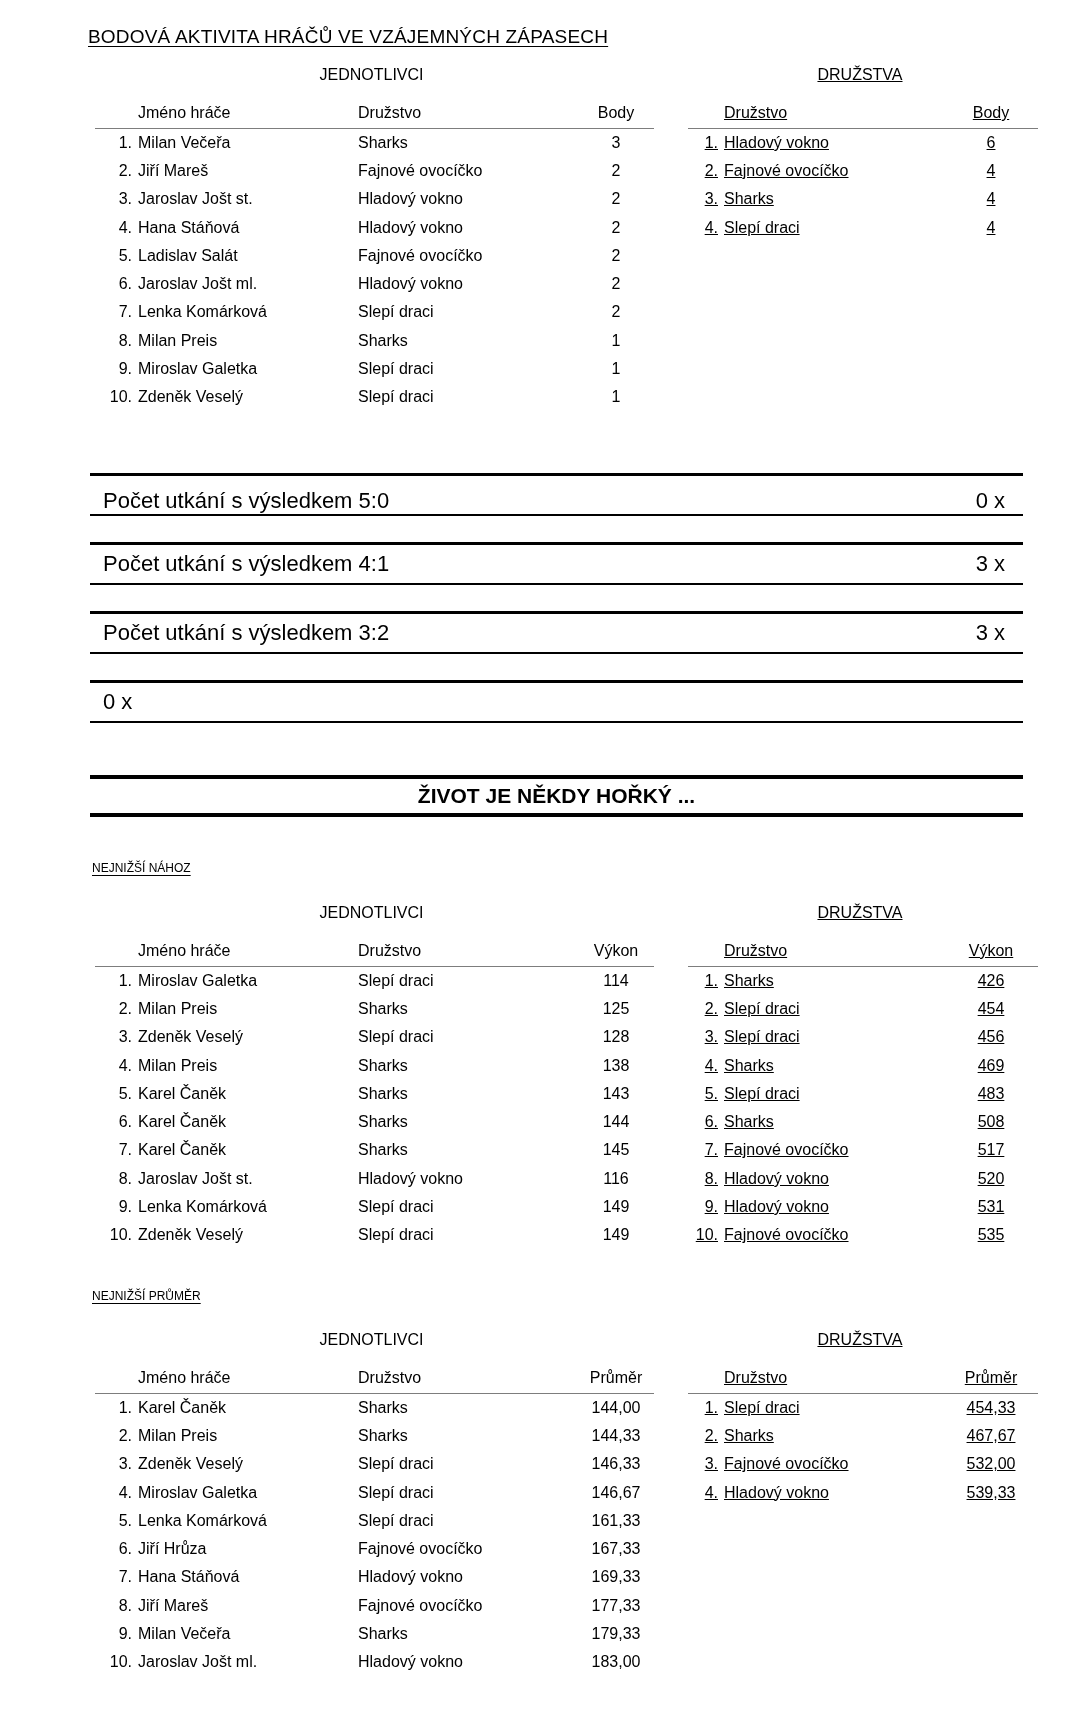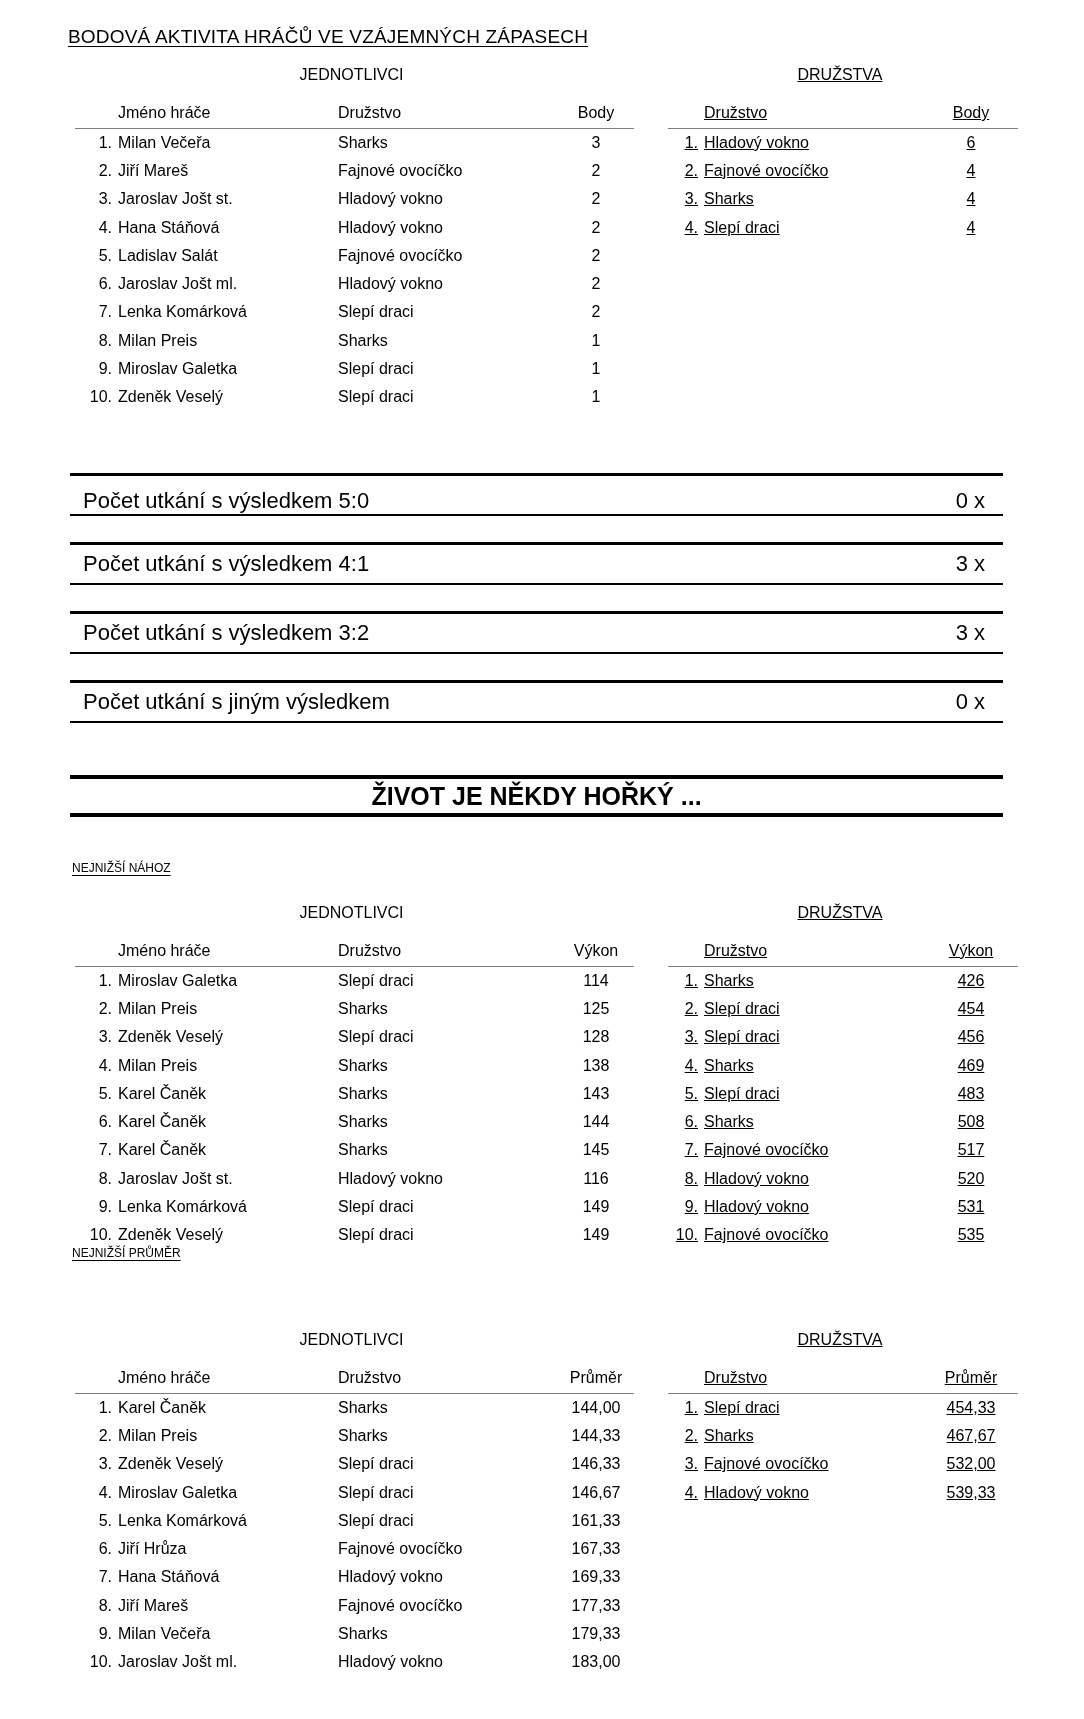--- a/index.html
+++ b/index.html
@@ -1,30 +1,30 @@
 <!DOCTYPE html>
 <html><head>
 <meta charset="utf-8">
 <style>
   html,body{margin:0;padding:0;}
   body{
     width:1084px;height:1719px;position:relative;background:#ffffff;color:#000;
     font-family:"Liberation Sans","DejaVu Sans",sans-serif;font-size:16px;
     -webkit-font-smoothing:antialiased;
   }
-  .abs{position:absolute;}
+  .abs{position:absolute;margin-left:20px;}
   #page-title{
     left:68px;top:26px;font-size:19px;letter-spacing:.2px;
     text-decoration:underline;text-underline-offset:3px;white-space:nowrap;
   }
   .sub-heading{
     left:72px;font-size:12px;text-decoration:underline;text-underline-offset:3px;white-space:nowrap;
   }
   #heading-nahoz{top:861px;}
-  #heading-prumer{top:1246px;}
+  #heading-prumer{top:1289px;}
 
   .stat-section{left:75px;}
   #sec-points{top:66px;}
   #sec-nahoz{top:904px;}
   #sec-prumer{top:1331px;}
 
   .cols{display:flex;gap:40px;align-items:flex-start;}
   .col-players{width:553px;}
   .col-teams{width:344px;text-decoration:underline;}
   .col-title{text-align:center;font-size:16px;height:18px;margin-bottom:14px;}
@@ -57,21 +57,21 @@
     padding:0 18px 0 13px;font-size:22px;white-space:nowrap;
   }
   #banner-1{top:473px;align-items:flex-end;}
   #banner-2{top:542px;}
   #banner-3{top:611px;}
   #banner-4{top:680px;}
 
   .divider{
     left:70px;top:775px;width:933px;height:42px;box-sizing:border-box;
     border-top:4px solid #000;border-bottom:4px solid #000;
-    text-align:center;font-weight:bold;font-size:25px;line-height:34px;white-space:nowrap;
+    text-align:center;font-weight:bold;font-size:21px;line-height:34px;white-space:nowrap;
   }
 </style>
 </head>
 <body>
 
 <div id="page-title" class="abs">BODOVÁ AKTIVITA HRÁČŮ VE VZÁJEMNÝCH ZÁPASECH</div>
 
 <section id="sec-points" class="abs stat-section">
   <div class="cols">
     <div class="col-players">
@@ -192,21 +192,20 @@
 </div>
 <div id="banner-2" class="abs banner">
   <span>Počet utkání s výsledkem 4:1</span>
   <span>3 x</span>
 </div>
 <div id="banner-3" class="abs banner">
   <span>Počet utkání s výsledkem 3:2</span>
   <span>3 x</span>
 </div>
 <div id="banner-4" class="abs banner">
-  <span>Počet utkání s jiným výsledkem</span>
   <span>0 x</span>
 </div>
 
 <div class="abs divider">
   <span>ŽIVOT JE NĚKDY HOŘKÝ ...</span>
 </div>
 
 <div id="heading-nahoz" class="abs sub-heading">NEJNIŽŠÍ NÁHOZ</div>
 
 <section id="sec-nahoz" class="abs stat-section">

